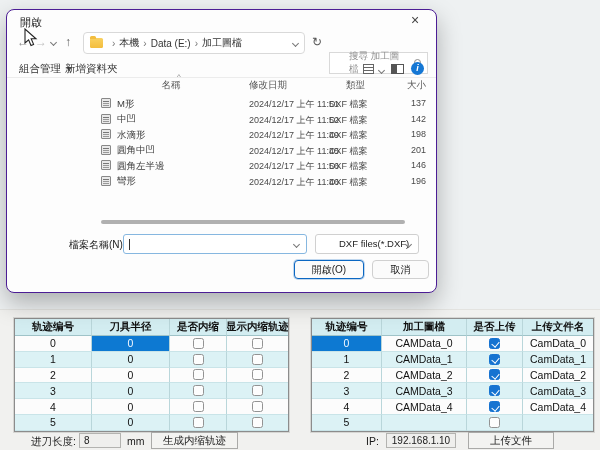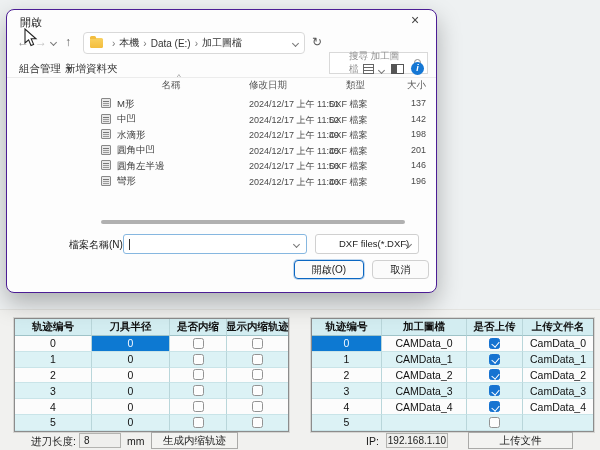--- a/index.html
+++ b/index.html
@@ -116,22 +116,22 @@
 
   
   .bbar { position:absolute; left:0; top:432px; width:600px; height:18px; font-size:10.5px; color:#1a1a1a; }
   .bb-label { position:absolute; top:3px; }
   .feed-label { left:31px; }
   .feed-field { position:absolute; left:79px; top:1px; width:42px; height:15px; background:#efefed; border:1px solid #b3b3b0; font-size:10px; line-height:13px; padding-left:4px; }
   .feed-unit { left:127px; }
   .bb-btn { position:absolute; top:0; height:17px; background:#f3f3f1; border:1px solid #aaaaa8; text-align:center; line-height:15px; font-size:10.5px; }
   .gen-btn { left:151px; width:87px; }
   .ip-label { left:366px; }
-  .ip-field { position:absolute; left:386px; top:1px; width:62px; height:15px; background:#efefed; border:1px solid #b3b3b0; font-size:10px; line-height:13px; text-align:center; }
-  .upload-btn { left:468px; width:105px; }
+  .ip-field { position:absolute; left:386px; top:1px; width:70px; height:15px; background:#efefed; border:1px solid #b3b3b0; font-size:10px; line-height:13px; text-align:center; }
+  .upload-btn { left:468px; width:86px; }
 
   .cursor { position:absolute; left:24px; top:28px; z-index:9; }
 </style>
 </head>
 <body>
 
 <div class="bg-top"></div>
 
 <div class="dialog">
   <div class="dlg-title">開啟</div>

